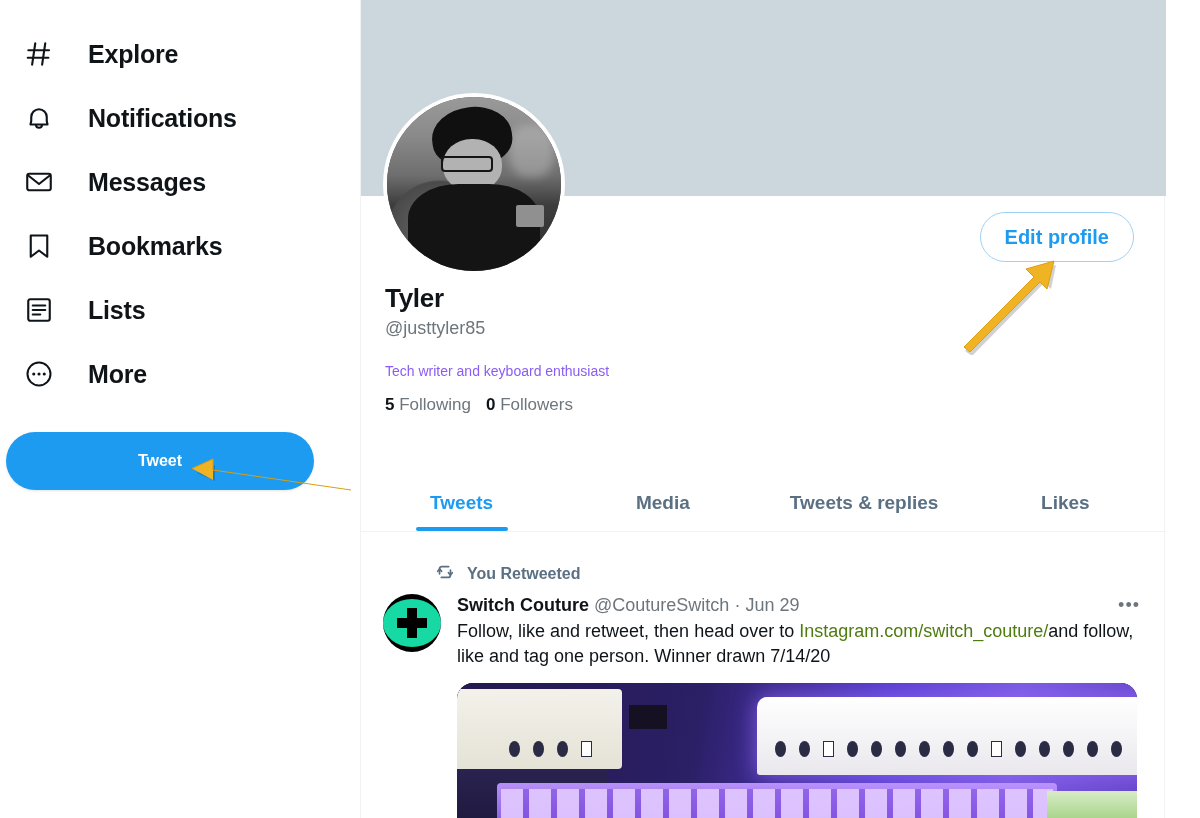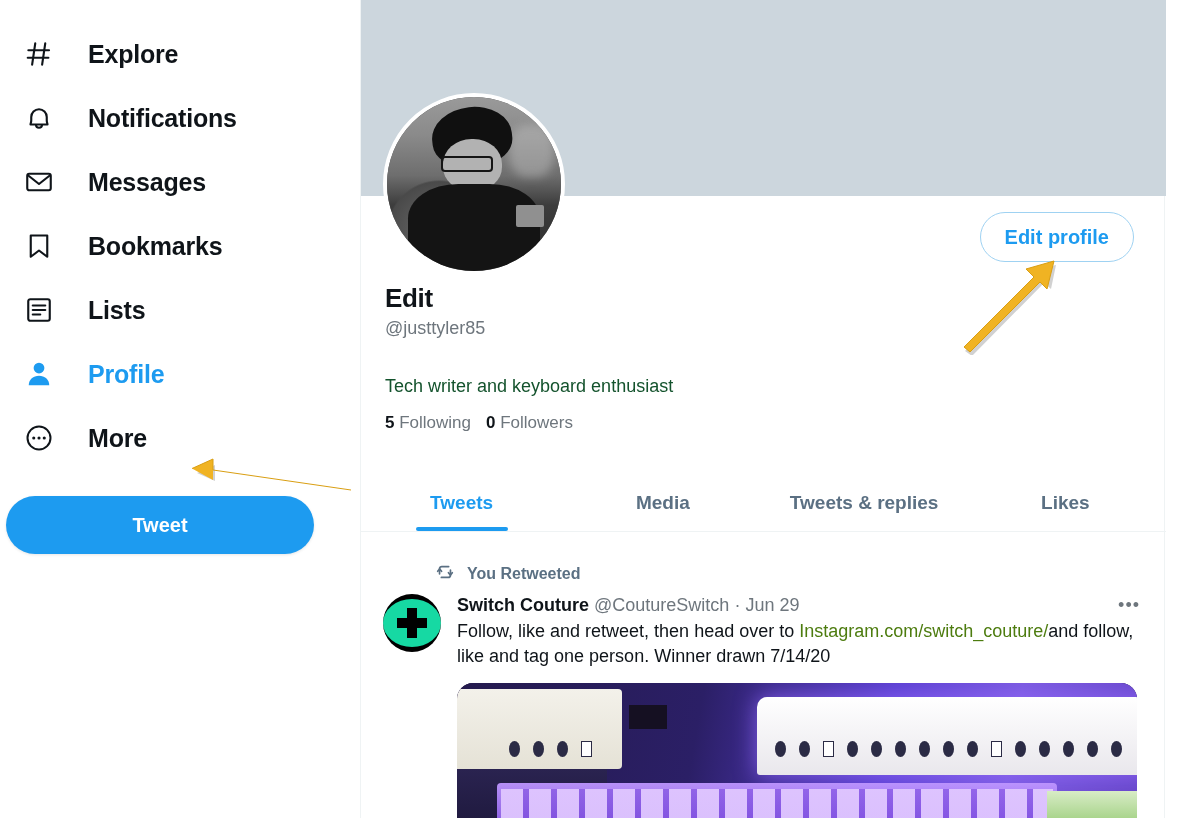--- a/index.html
+++ b/index.html
@@ -42,21 +42,21 @@
   .nav-item.active .nav-label { color: #1d9bf0; }
 
   #tweet-button {
     display: block;
     margin: 26px 0 0 6px;
     width: 308px; height: 58px;
     background: #1d9bf0;
     color: #ffffff;
     border: none; border-radius: 29px;
     font-family: "Liberation Sans", sans-serif;
-    font-size: 20px; font-weight: bold;
+    font-size: 16px; font-weight: bold;
     cursor: pointer;
     box-shadow: 0 1px 3px rgba(0,0,0,0.10);
     text-align: center;
   }
 
   
   #main {
     width: 805px; flex: 0 0 805px;
     position: relative;
     background: #ffffff;
@@ -150,21 +150,21 @@
     width: 600px;
   }
   #display-name {
     font-size: 26px; font-weight: bold; color: #0f1419;
     line-height: 1.15; letter-spacing: -0.3px;
   }
   #handle {
     font-size: 18px; color: #6e767d; margin-top: 4px;
   }
   #bio {
-    font-size: 18px; color: #14532d; margin-top: 37px;
+    font-size: 14px; color: #8b5cf6; margin-top: 24px;
   }
   #joined-row {
     display: flex; align-items: center; gap: 9px;
     margin-top: 16px;
     color: #6e767d; font-size: 18px;
   }
   #joined-row svg { display:block; }
   #stats-row {
     display: flex; align-items: center; gap: 15px;
     margin-top: 16px; font-size: 17px;
@@ -318,29 +318,20 @@
         <svg width="30" height="30" viewBox="0 0 24 24" fill="none" stroke="#0f1419" stroke-width="1.7" stroke-linecap="round" stroke-linejoin="round">
           <rect x="3.4" y="3.4" width="17.2" height="17.2" rx="1.6"></rect>
           <line x1="7" y1="8.4" x2="17" y2="8.4"></line>
             <line x1="7" y1="12" x2="17" y2="12"></line>
             <line x1="7" y1="15.6" x2="13" y2="15.6"></line>
         </svg>
       </span>
       <span class="nav-label">Lists</span>
     </div>
 
-    <div class="nav-item active">
-      <span class="nav-icon">
-        <svg width="30" height="30" viewBox="0 0 24 24" fill="#1d9bf0">
-          <circle cx="12" cy="7.2" r="4.3"></circle>
-          <path d="M3.8 21c0-4.6 3.7-7.6 8.2-7.6s8.2 3 8.2 7.6z"></path>
-        </svg>
-      </span>
-      <span class="nav-label">Profile</span>
-    </div>
 
     <div class="nav-item">
       <span class="nav-icon">
         <svg width="30" height="30" viewBox="0 0 24 24" fill="none" stroke="#0f1419" stroke-width="1.6">
           <circle cx="12" cy="12" r="9.2"></circle>
           <circle cx="7.8" cy="12" r="1.25" fill="#0f1419" stroke="none"></circle>
           <circle cx="12" cy="12" r="1.25" fill="#0f1419" stroke="none"></circle>
           <circle cx="16.2" cy="12" r="1.25" fill="#0f1419" stroke="none"></circle>
         </svg>
       </span>
@@ -361,21 +352,21 @@
         <div class="face"></div>
         <div class="glasses"></div>
         <div class="body"></div>
         <div class="tag"></div>
       </div>
     </div>
 
     <button id="edit-profile-btn">Edit profile</button>
 
     <div id="profile-info">
-      <div id="display-name">Edit</div>
+      <div id="display-name">Tyler</div>
       <div id="handle">@justtyler85</div>
       <div id="bio">Tech writer and keyboard enthusiast</div>
 
 
       <div id="stats-row">
         <span class="stat">
           <b>5</b>
           <span>Following</span>
         </span>
         <span class="stat">

